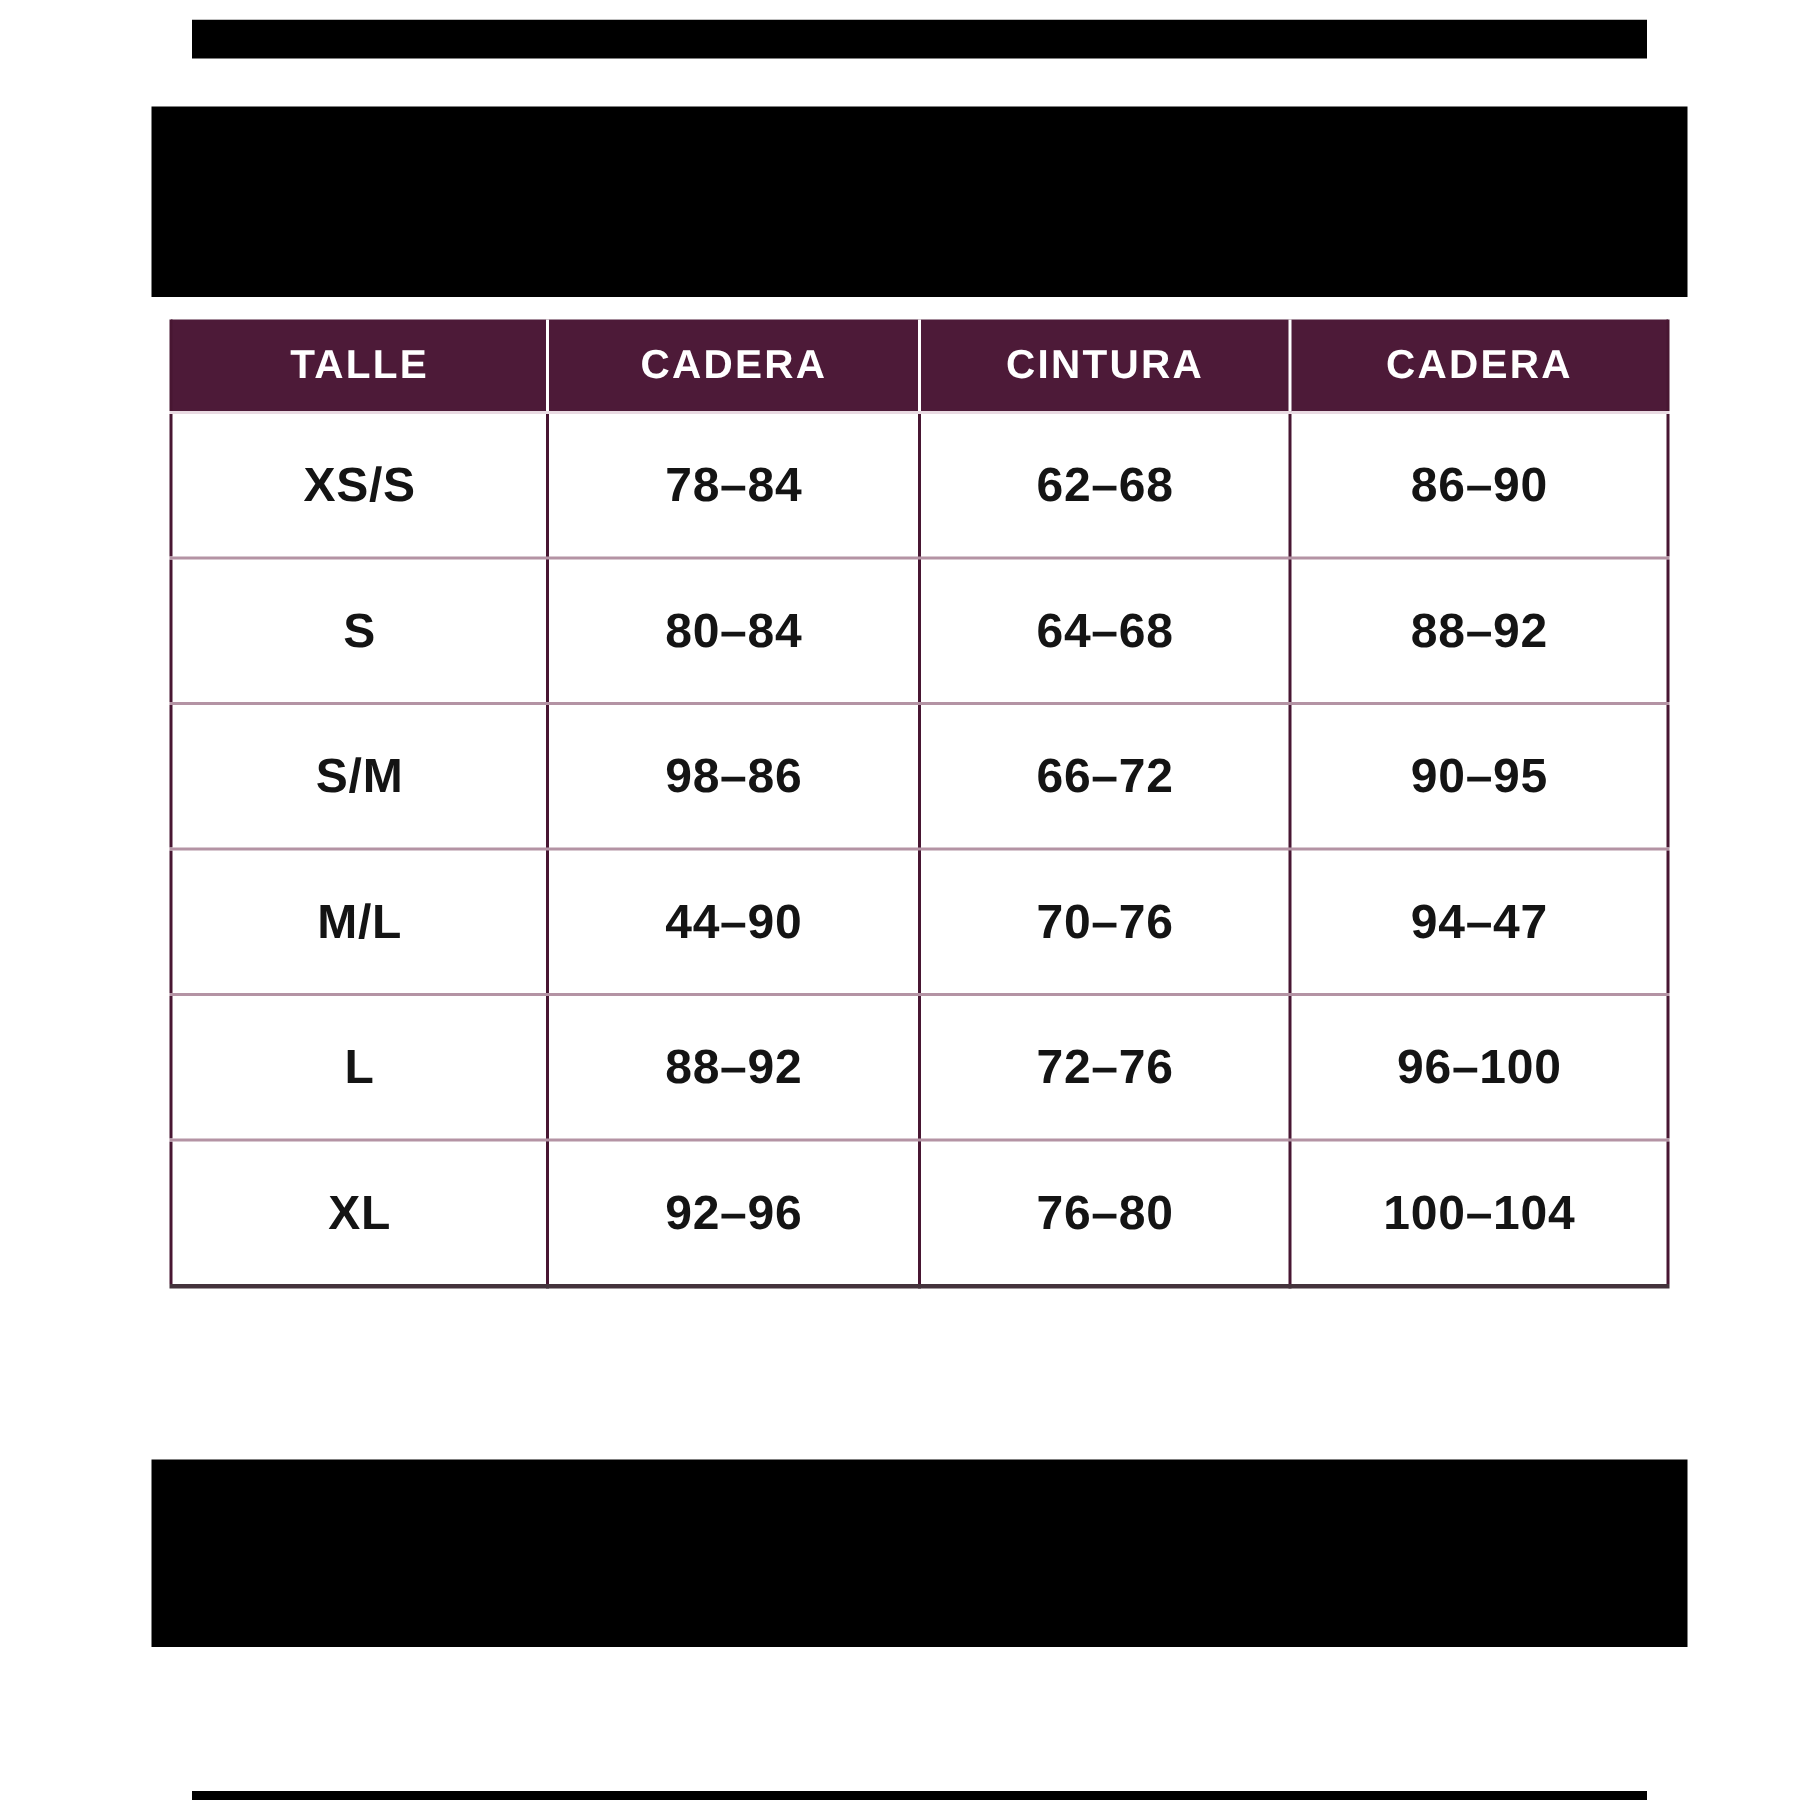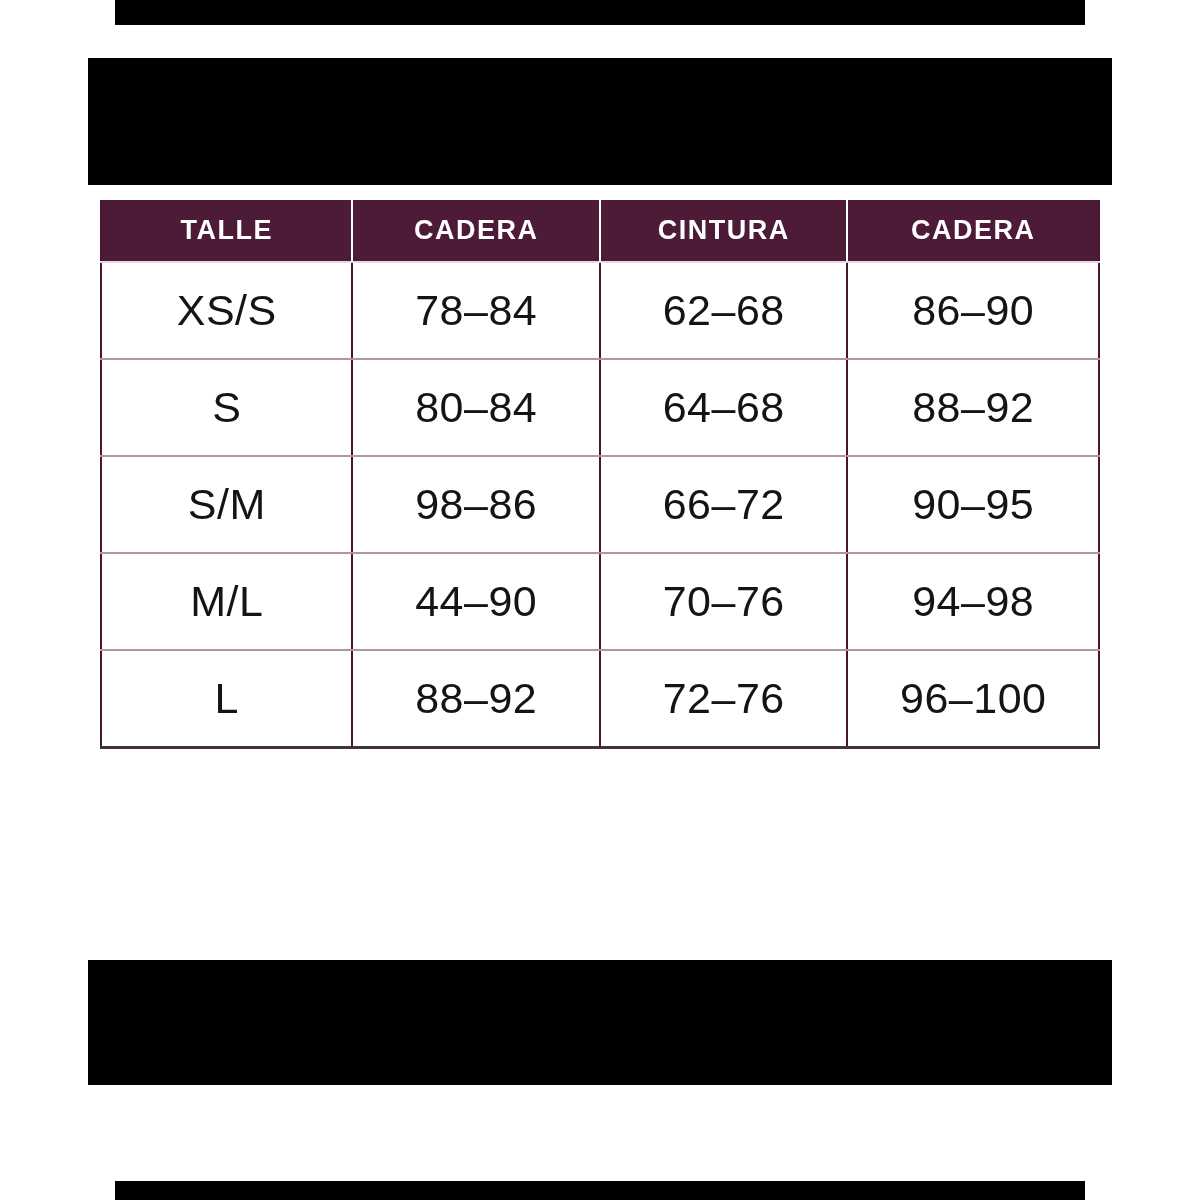--- a/index.html
+++ b/index.html
@@ -6,21 +6,21 @@
     --header-bg:#4d1a38;
     --header-text:#ffffff;
     --body-text:#141414;
     --column-divider:#481632;
     --row-divider:#b493a4;
     --header-underline:#e9dae2;
     --outer-border:#44333c;
     --bar:#000000;
     --background:#ffffff;
   }
-  *{margin:0;padding:0;box-sizing:border-box;}
+  *{margin:0;padding:13px;box-sizing:border-box;}
   html,body{width:1200px;height:1200px;background:var(--background);}
   body{font-family:"Liberation Sans", sans-serif;position:relative;overflow:hidden;}
 
   .strip{position:absolute;left:115px;width:970px;background:var(--bar);}
   .strip.top{top:0;height:25px;}
   .strip.bottom{top:1181px;height:19px;}
 
   .bar{position:absolute;left:88px;width:1024px;background:var(--bar);}
   .bar.top{top:58px;height:127px;}
   .bar.bottom{top:960px;height:125px;}
@@ -39,21 +39,21 @@
     height:62px;background:var(--header-bg);color:var(--header-text);
     font-size:27px;font-weight:700;letter-spacing:1.5px;
     text-align:center;vertical-align:middle;
     border-right:2px solid #ffffff;
     border-bottom:2px solid var(--header-underline);
   }
   thead th:last-child{border-right:none;}
 
   tbody td{
     height:97px;background:#ffffff;color:var(--body-text);
-    font-size:43px;font-weight:400;letter-spacing:0.5px;
+    font-size:32px;font-weight:700;letter-spacing:0.5px;
     text-align:center;vertical-align:middle;
     border-right:2px solid var(--column-divider);
     border-bottom:2px solid var(--row-divider);
   }
   tbody td:last-child{border-right:none;}
   tbody tr:last-child td{border-bottom:none;}
 </style>
 </head>
 <body>
 
@@ -91,25 +91,31 @@
     <tr>
       <td>S/M</td>
       <td>98–86</td>
       <td>66–72</td>
       <td>90–95</td>
     </tr>
     <tr>
       <td>M/L</td>
       <td>44–90</td>
       <td>70–76</td>
-      <td>94–98</td>
+      <td>94–47</td>
     </tr>
     <tr>
       <td>L</td>
       <td>88–92</td>
       <td>72–76</td>
       <td>96–100</td>
+    </tr>
+    <tr>
+      <td>XL</td>
+      <td>92–96</td>
+      <td>76–80</td>
+      <td>100–104</td>
     </tr>
   </tbody>
 </table>
 
 <div class="bar bottom"></div>
 <div class="strip bottom"></div>
 
 </body></html>

